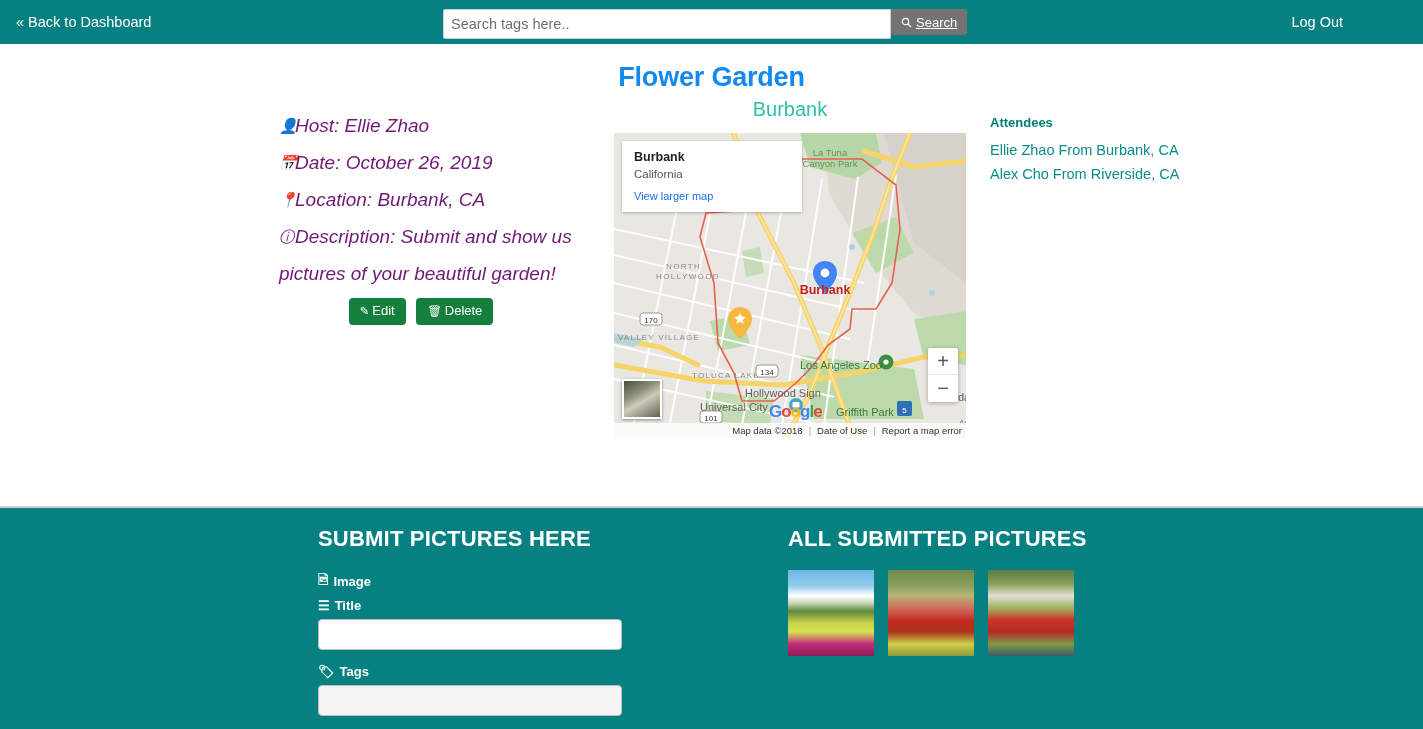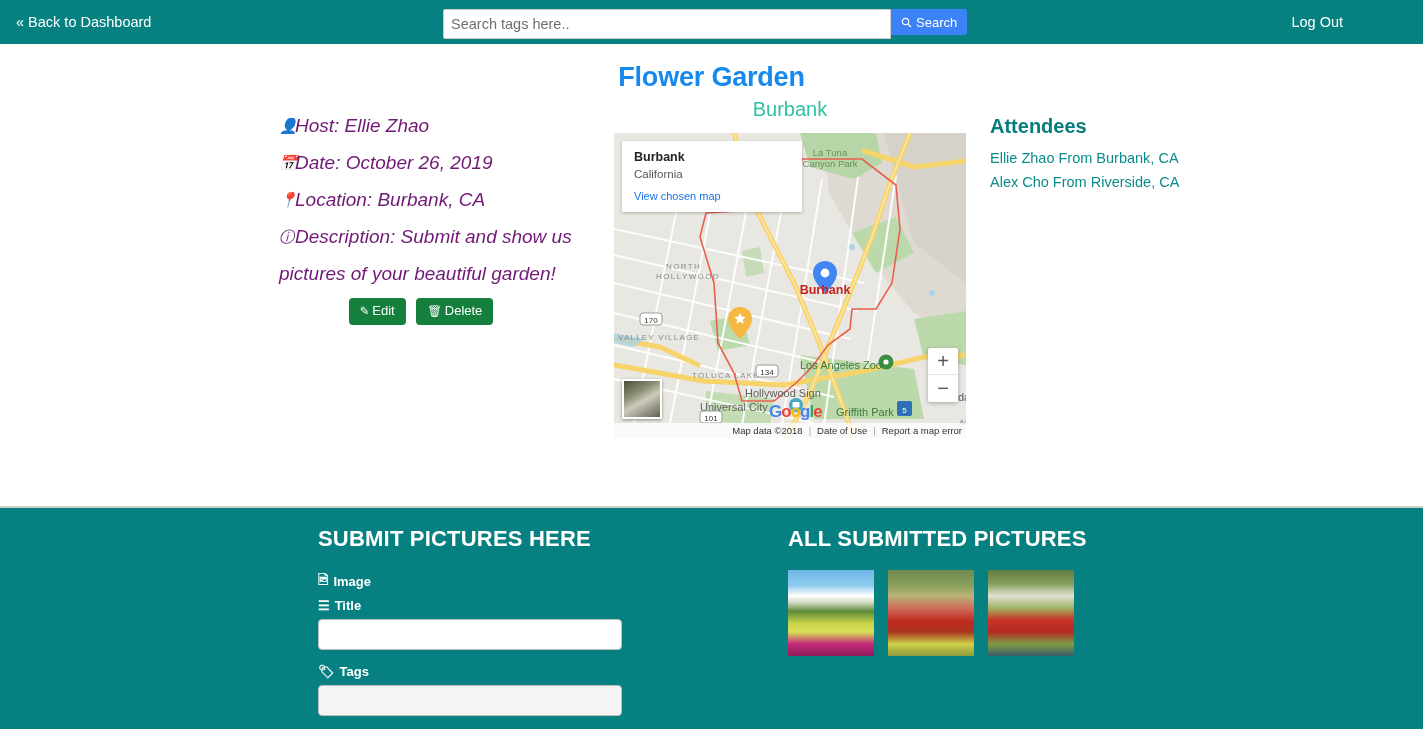--- a/index.html
+++ b/index.html
@@ -42,30 +42,31 @@
     padding: 2px 7px;
     font-size: 14.5px;
     font-family: "Liberation Sans", sans-serif;
     color: #0f766e;
     background: #fff;
     outline: none;
   }
   .nav-search-input::placeholder { color: #6f6f6f; }
   .nav-search-btn {
     height: 26px;
-    background: #3b82f6;
+    background: #737373;
     color: #fff;
     border: none;
     border-radius: 0 3px 3px 0;
     padding: 13px 10px;
     font-size: 13px;
     font-family: "Liberation Sans", sans-serif;
     display: flex; align-items: center; gap: 4px;
     cursor: pointer;
     white-space: nowrap;
+    text-decoration: underline;
   }
   .nav-logout {
     margin-left: auto;
     color: #ffffff;
     font-size: 14.5px;
     text-decoration: none;
     padding-right: 64px;
     white-space: nowrap;
   }
 
@@ -184,21 +185,21 @@
   .map-attr .sep { color: #aaa; }
 
   .gmark {
     position: absolute; left: 155px; bottom: 16px;
     font-size: 17px; font-weight: bold; letter-spacing: -1px;
   }
   .gmark i { font-style: normal; }
 
   
   .attendees { position: absolute; left: 990px; top: 8px; width: 260px; }
-  .att-title { color: #057d7d; font-size: 20px; font-weight: bold; margin: 0 0 8px 0; }
+  .att-title { color: #057d7d; font-size: 13px; font-weight: bold; margin: 0 0 8px 0; }
   .att-item { color: #0b8b8b; font-size: 14.5px; line-height: 24px; }
 
   
   .bottom {
     position: relative;
     height: 223px;
     background: #068080;
     border-top: 2px solid #cfcfcf;
   }
   .b-left { position: absolute; left: 318px; top: 18px; width: 420px; }
@@ -407,21 +408,21 @@
           </g>
         </svg>
 
         <div class="gmark">
           <i style="color:#4285f4">G</i><i style="color:#ea4335">o</i><i style="color:#fbbc05">o</i><i style="color:#4285f4">g</i><i style="color:#34a853">l</i><i style="color:#ea4335">e</i>
         </div>
 
         <div class="map-card">
           <div class="mc-t">Burbank</div>
           <div class="mc-s">California</div>
-          <div class="mc-l">View chosen map</div>
+          <div class="mc-l">View larger map</div>
         </div>
 
         <div class="zoomctl">
           <div>+</div>
           <div>−</div>
         </div>
 
         <div class="sv-thumb"></div>
 
         <div class="map-attr">

